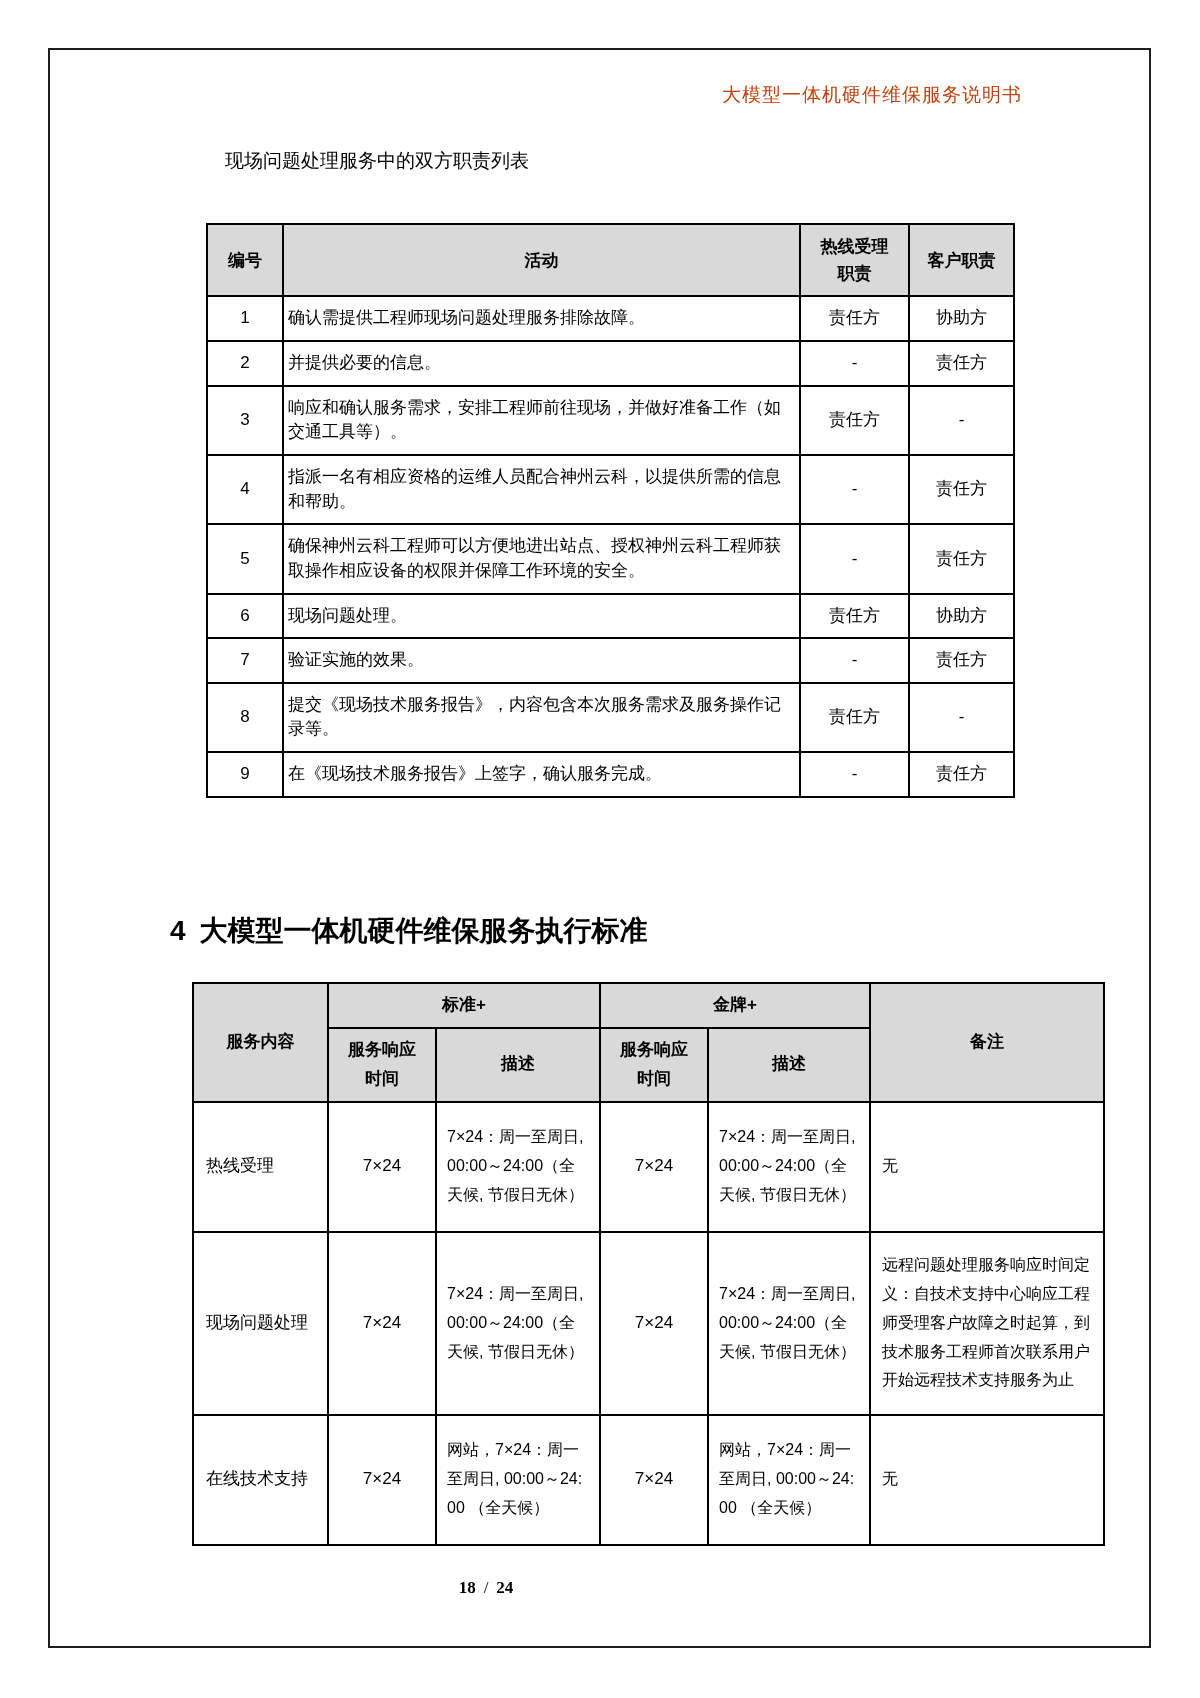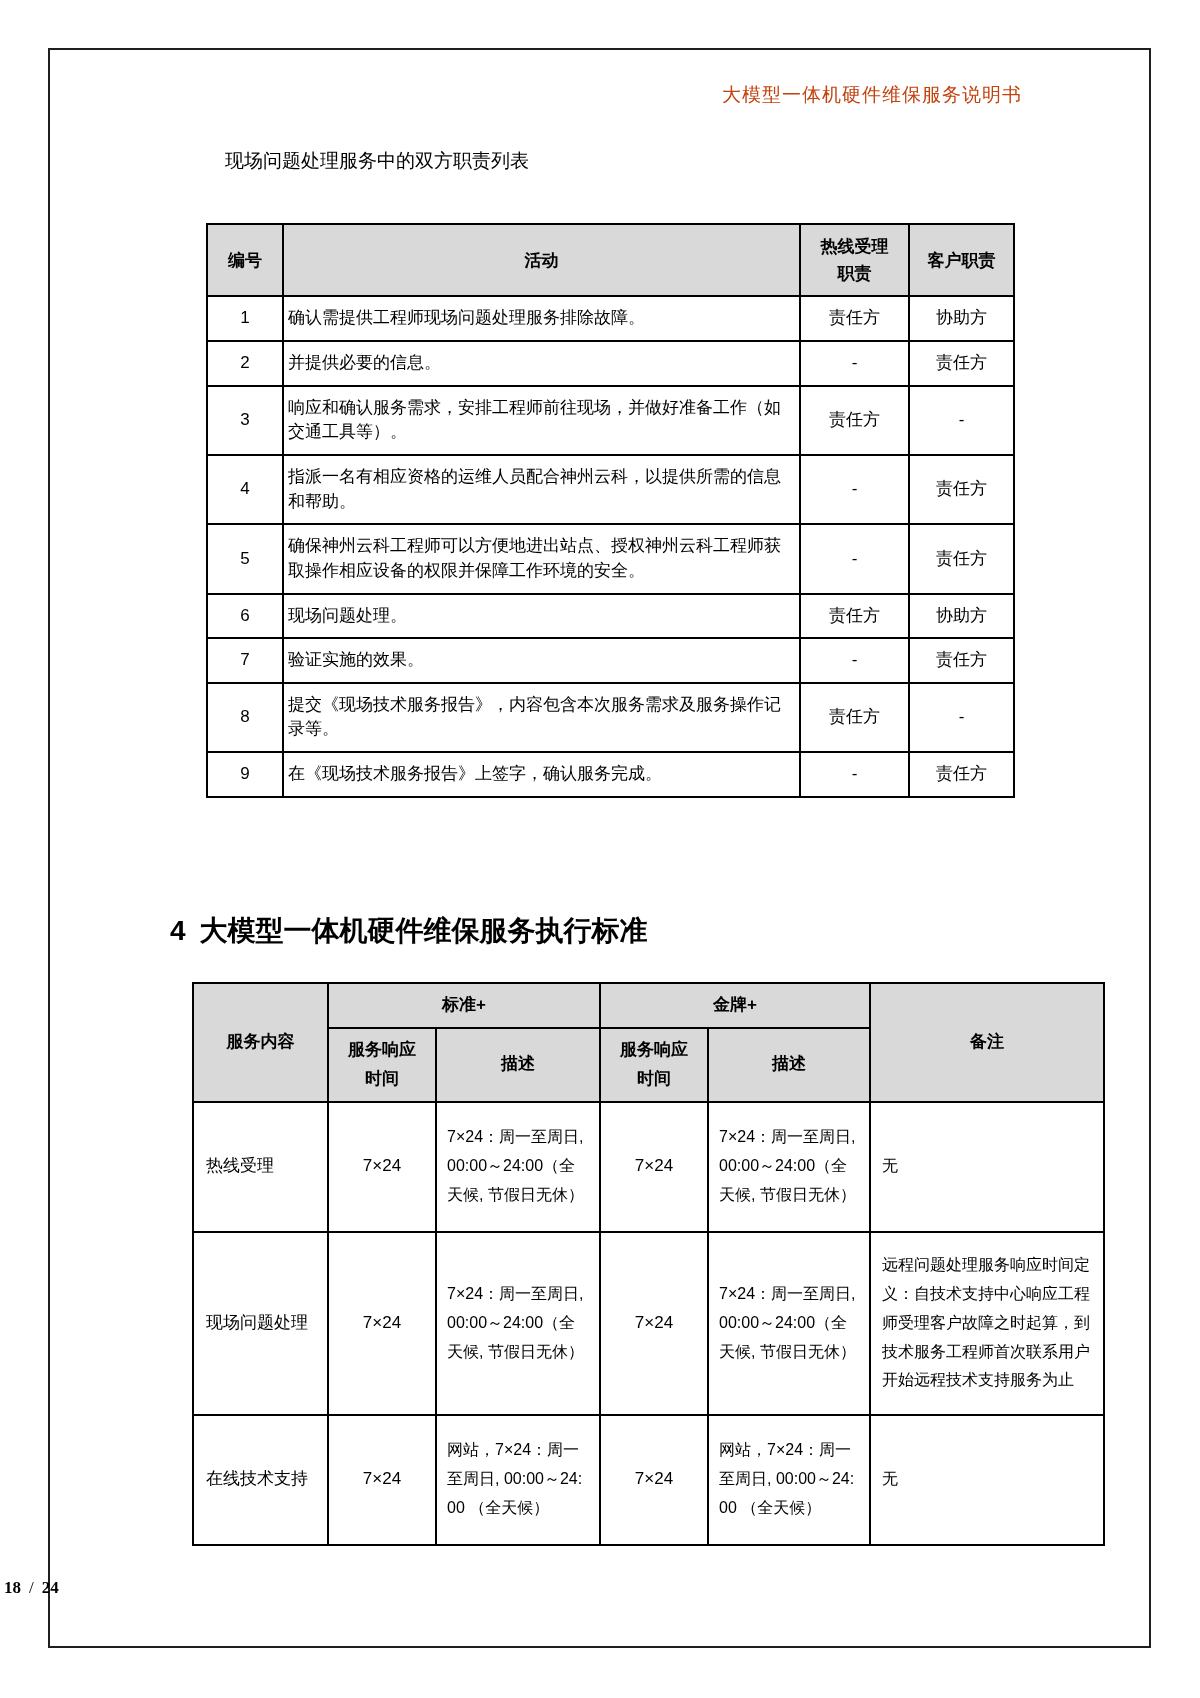--- a/index.html
+++ b/index.html
@@ -74,21 +74,21 @@
   .t2 td { line-height: 1.7; padding: 6px 8px; }
   .t2 td.c-service { text-align: left; padding-left: 12px; margin-left: 16px; }
   .t2 td.c-time { text-align: center; }
   .t2 td.c-desc { text-align: left; font-size: 16px; line-height: 1.8; word-break: break-all; padding: 8px 10px; }
   .t2 td.c-remark { text-align: left; font-size: 16px; line-height: 1.8; word-break: break-all; padding: 8px 11px; }
 
   .footer {
     position: absolute;
     top: 1578px; left: 0;
     width: 972px;
-    text-align: left;
+    text-align: center;
     font-family: "Liberation Serif", serif;
     font-size: 17px;
     font-weight: bold;
   }
   .footer span { margin: 0 4px; }
 </style>
 </head>
 <body>
 
 <div class="page">

